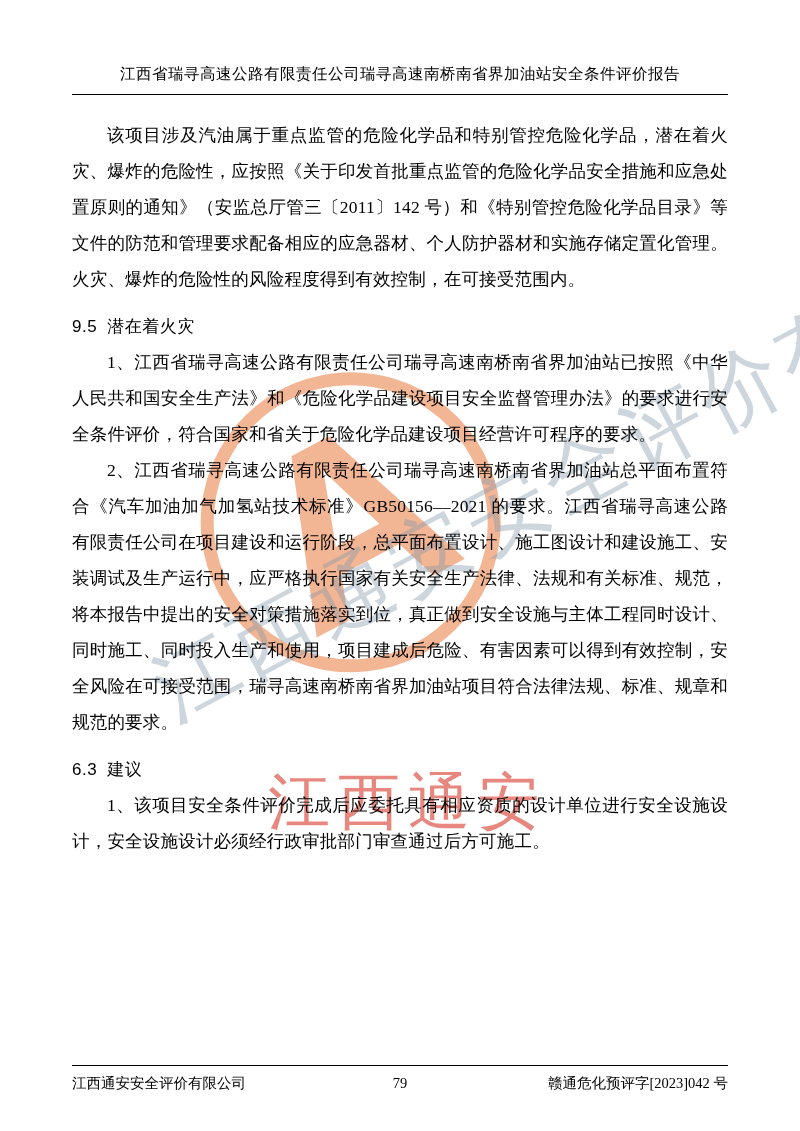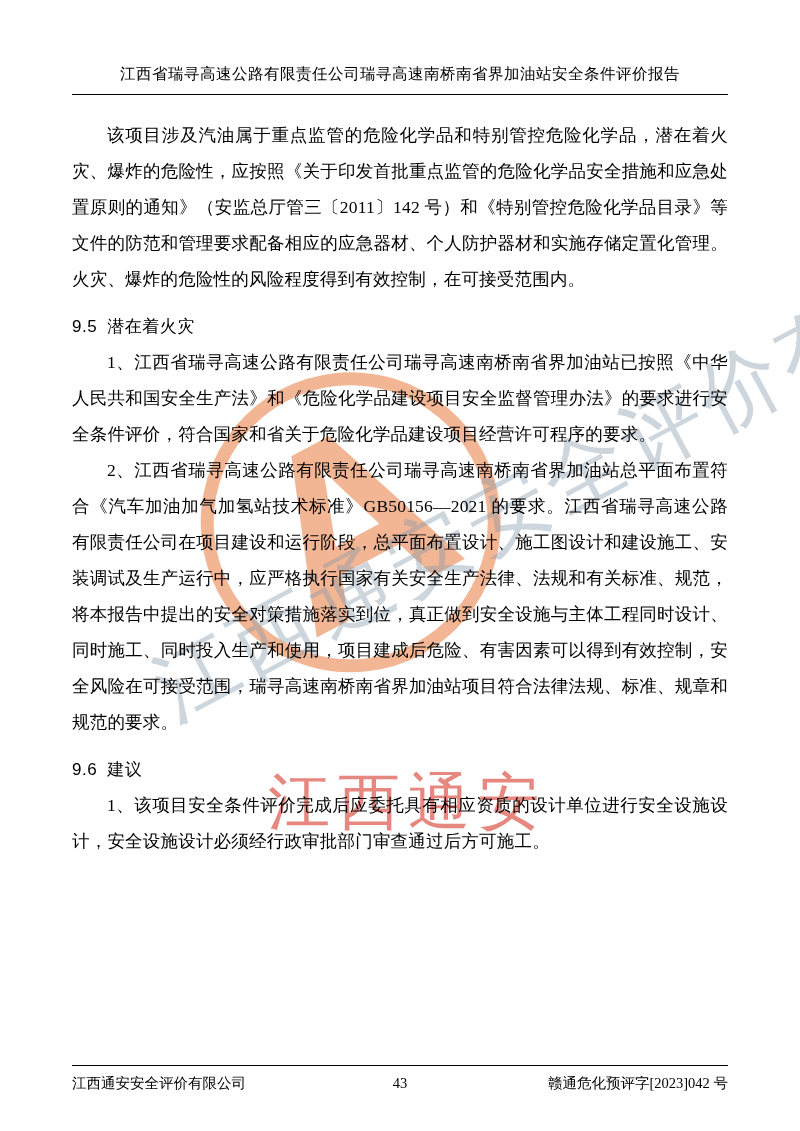--- a/index.html
+++ b/index.html
@@ -159,27 +159,27 @@
 
       <h2 class="section">
         <span class="num">9.5</span><span>潜在着火灾</span>
       </h2>
 
       <p class="para">1、江西省瑞寻高速公路有限责任公司瑞寻高速南桥南省界加油站已按照《中华人民共和国安全生产法》和《危险化学品建设项目安全监督管理办法》的要求进行安全条件评价，符合国家和省关于危险化学品建设项目经营许可程序的要求。</p>
 
       <p class="para">2、江西省瑞寻高速公路有限责任公司瑞寻高速南桥南省界加油站总平面布置符合《汽车加油加气加氢站技术标准》GB50156—2021 的要求。江西省瑞寻高速公路有限责任公司在项目建设和运行阶段，总平面布置设计、施工图设计和建设施工、安装调试及生产运行中，应严格执行国家有关安全生产法律、法规和有关标准、规范，将本报告中提出的安全对策措施落实到位，真正做到安全设施与主体工程同时设计、同时施工、同时投入生产和使用，项目建成后危险、有害因素可以得到有效控制，安全风险在可接受范围，瑞寻高速南桥南省界加油站项目符合法律法规、标准、规章和规范的要求。</p>
 
       <h2 class="section">
-        <span class="num">9.6</span><span>建议</span>
+        <span class="num">6.3</span><span>建议</span>
       </h2>
 
       <p class="para">1、该项目安全条件评价完成后应委托具有相应资质的设计单位进行安全设施设计，安全设施设计必须经行政审批部门审查通过后方可施工。</p>
 
     </div>
   </div>
 
   <div class="doc-footer">
     <div class="f-left">江西通安安全评价有限公司</div>
-    <div class="f-center">43</div>
+    <div class="f-center">79</div>
     <div class="f-right">赣通危化预评字[2023]042 号</div>
   </div>
 
 </div>
 
 </body></html>

